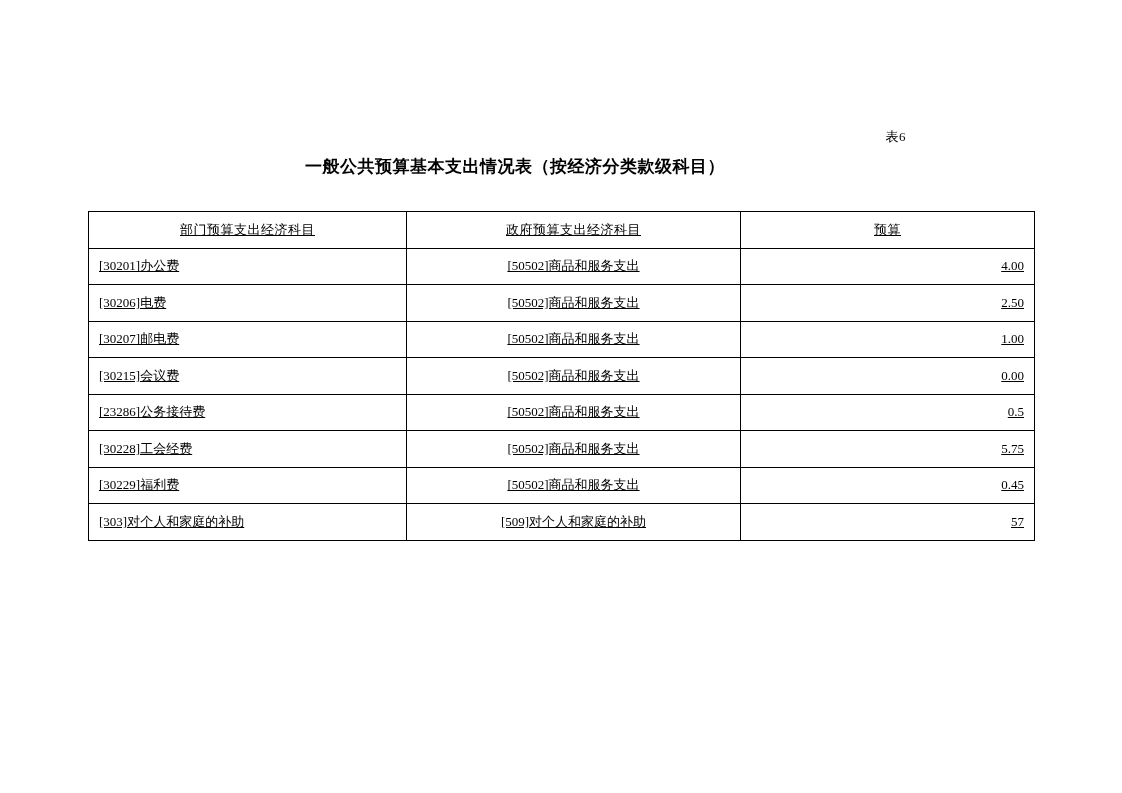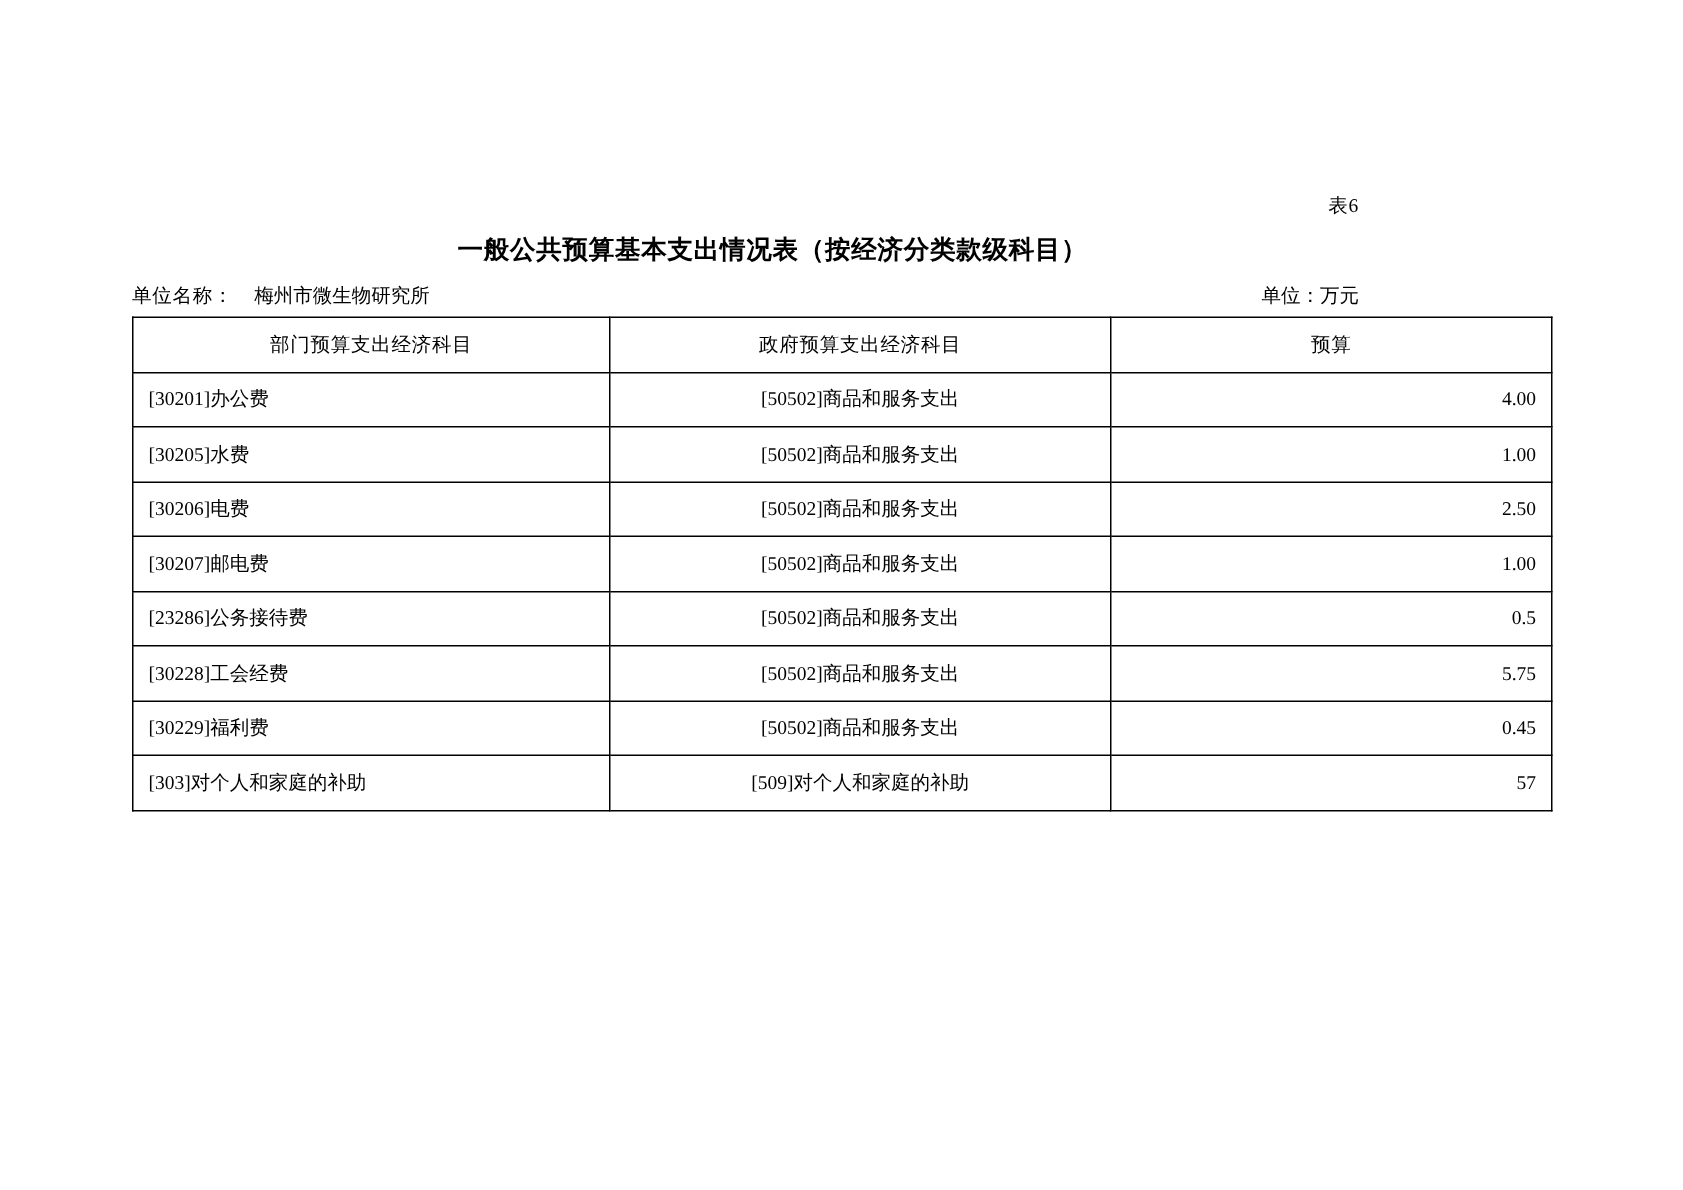--- a/index.html
+++ b/index.html
@@ -66,20 +66,21 @@
     top: 0;
     white-space: nowrap;
   }
   table.budget {
     position: absolute;
     left: 88px;
     top: 211px;
     width: 946px;
     border-collapse: collapse;
     table-layout: fixed;
+    text-decoration: underline;
   }
   table.budget th,
   table.budget td {
     border: 1px solid #000000;
     height: 35.5px;
     font-weight: normal;
     font-size: 13px;
     padding: 0 10px;
     vertical-align: middle;
   }
@@ -96,26 +97,20 @@
 </style>
 </head>
 <body>
 
 <div class="page">
 
   <div class="sheet-no">表6</div>
 
   <div class="doc-title">一般公共预算基本支出情况表（按经济分类款级科目）</div>
 
-  <div class="meta-row">
-    <div class="meta-left">
-      <span class="label">单位名称：</span><span class="value">梅州市微生物研究所</span>
-    </div>
-    <div class="meta-right">单位：万元</div>
-  </div>
 
   <table class="budget">
     <colgroup>
       <col class="dept">
       <col class="gov">
       <col class="amt">
     </colgroup>
     <thead>
       <tr>
         <th>部门预算支出经济科目</th>
@@ -123,33 +118,33 @@
         <th>预算</th>
       </tr>
     </thead>
     <tbody>
       <tr>
         <td class="c-dept">[30201]办公费</td>
         <td class="c-gov">[50502]商品和服务支出</td>
         <td class="c-amt">4.00</td>
       </tr>
       <tr>
-        <td class="c-dept">[30205]水费</td>
-        <td class="c-gov">[50502]商品和服务支出</td>
-        <td class="c-amt">1.00</td>
-      </tr>
-      <tr>
         <td class="c-dept">[30206]电费</td>
         <td class="c-gov">[50502]商品和服务支出</td>
         <td class="c-amt">2.50</td>
       </tr>
       <tr>
         <td class="c-dept">[30207]邮电费</td>
         <td class="c-gov">[50502]商品和服务支出</td>
         <td class="c-amt">1.00</td>
+      </tr>
+      <tr>
+        <td class="c-dept">[30215]会议费</td>
+        <td class="c-gov">[50502]商品和服务支出</td>
+        <td class="c-amt">0.00</td>
       </tr>
       <tr>
         <td class="c-dept">[23286]公务接待费</td>
         <td class="c-gov">[50502]商品和服务支出</td>
         <td class="c-amt">0.5</td>
       </tr>
       <tr>
         <td class="c-dept">[30228]工会经费</td>
         <td class="c-gov">[50502]商品和服务支出</td>
         <td class="c-amt">5.75</td>

